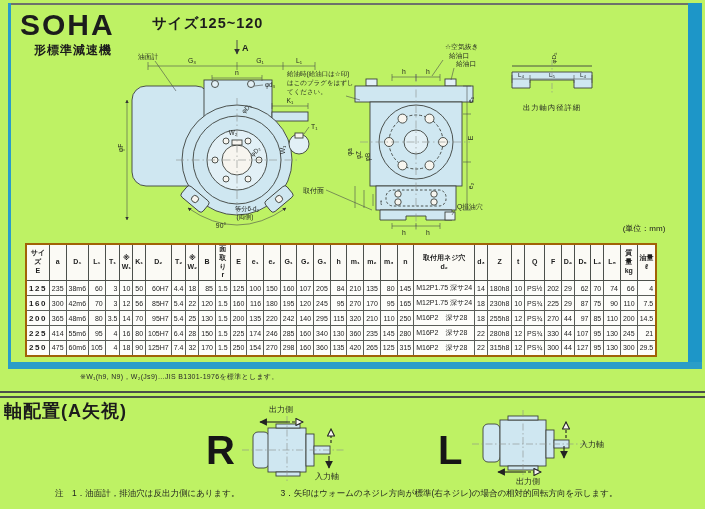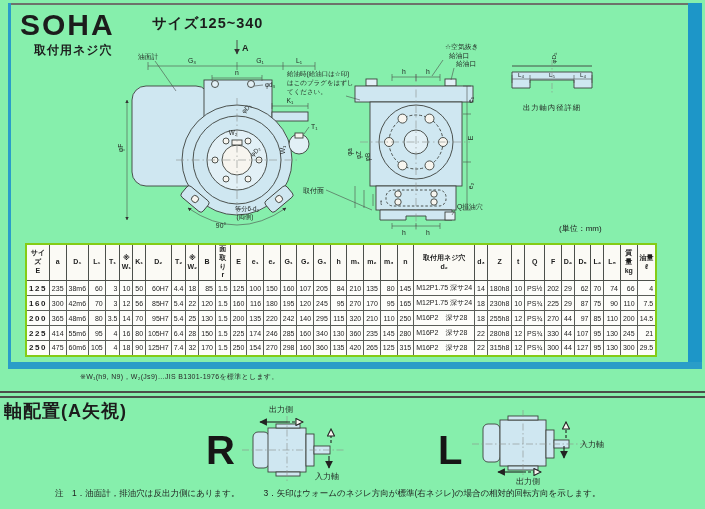--- a/index.html
+++ b/index.html
@@ -1,61 +1,61 @@
 <!DOCTYPE html>
 <html><head>
 <meta charset="utf-8">
 <style>
   *{box-sizing:border-box;margin:0;padding:0}
   body{background:#e9e8e3;font-family:"Liberation Sans","DejaVu Sans",sans-serif;color:#1c1c1c}
-  .page{position:relative;width:705px;height:509px;background:#86efac;overflow:hidden}
+  .page{position:relative;width:705px;height:509px;background:#bef264;overflow:hidden}
   .abs{position:absolute}
   
   .frame-top{left:8px;top:3px;width:694px;height:2px;background:#6d726b}
   .frame-left{left:8px;top:3px;width:3px;height:366px;background:#2a9dc8}
   .frame-right{left:688px;top:3px;width:14px;height:366px;background:#1d96c8}
   .frame-bottom{left:8px;top:362px;width:694px;height:7px;background:#2a9dc8}
   .divider1{left:0;top:391px;width:705px;height:2px;background:#4b4f4a}
   .divider2{left:0;top:396px;width:705px;height:1.5px;background:#4b4f4a}
   
   .brand{left:20px;top:8px;font-size:30px;font-weight:bold;letter-spacing:2px}
   .brand-sub{left:34px;top:42px;font-size:12px;font-weight:bold;letter-spacing:1px}
   .size-range{left:152px;top:14px;font-size:14.5px;font-weight:bold;letter-spacing:1px}
-  .unit-note{left:559px;top:223px;width:104px;text-align:left;font-size:8px}
+  .unit-note{left:592px;top:223px;width:104px;text-align:center;font-size:8px}
   
   .tbl-wrap{left:25px;top:243px;width:661px}
-  table.dim{border-collapse:collapse;width:597px;background:#fdfdfa;border:2px solid #84cc16;table-layout:auto}
+  table.dim{border-collapse:collapse;width:597px;background:#fdfdfa;border:2px solid #a16207;table-layout:auto}
   table.dim th{border:1px solid #4c504b;font-size:7px;font-weight:bold;text-align:center;white-space:pre-line;line-height:1.25;height:32px;padding:0 1px;background:#fbfaf5}
   table.dim td{border:1px solid #5a5e59;font-size:7px;text-align:right;white-space:nowrap;height:15px;padding:0 2px}
   table.dim td.size{font-weight:bold;text-align:center;font-size:8px;letter-spacing:1.5px}
   table.dim td.screw{text-align:left;padding-left:2px}
   table.dim td.c{text-align:center}
   .footnote{left:80px;top:372px;font-size:7px;letter-spacing:.3px;color:#2a2a2a}
   
   .section-title{left:4px;top:399px;font-size:18px;font-weight:bold;letter-spacing:1px}
   .notes{left:55px;top:488px;font-size:8.5px;white-space:nowrap}
-  .notes .n1{margin-right:24px}
+  .notes .n1{margin-right:41px}
   svg text{fill:#1f221f;font-family:"Liberation Sans","DejaVu Sans",sans-serif}
   svg .big-letter{font-size:40px;font-weight:bold;fill:#161616}
 </style>
 </head>
 <body>
 
 <div class="page">
 
   <div class="abs frame-top"></div>
   <div class="abs frame-left"></div>
   <div class="abs frame-right"></div>
   <div class="abs frame-bottom"></div>
   <div class="abs divider1"></div>
   <div class="abs divider2"></div>
 
   <div class="abs brand">SOHA</div>
-  <div class="abs brand-sub">取付用ネジ穴</div>
-  <div class="abs size-range">サイズ125~340</div>
+  <div class="abs brand-sub">形標準減速機</div>
+  <div class="abs size-range">サイズ125~120</div>
   <div class="abs unit-note">(単位：mm)</div>
 
   <svg class="abs" style="left:8px;top:36px" width="680" height="200" viewBox="0 0 680 200">
     <defs>
       <marker id="arr1" viewBox="0 0 10 10" refX="9" refY="5" markerWidth="6" markerHeight="6" orient="auto-start-reverse">
         <path d="M0,0L10,5L0,10z" fill="#333"></path>
       </marker>
     </defs>
 
     <g stroke="#3c413c" stroke-width="0.9" fill="#cfe7f1">

